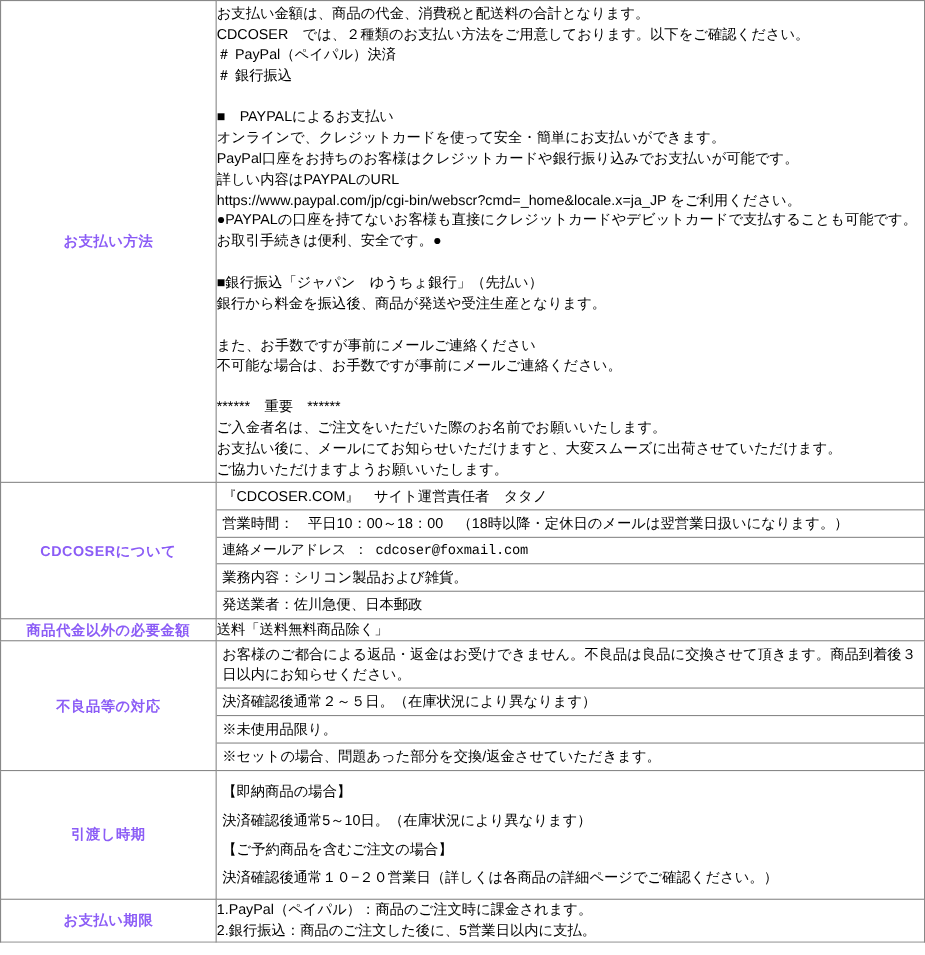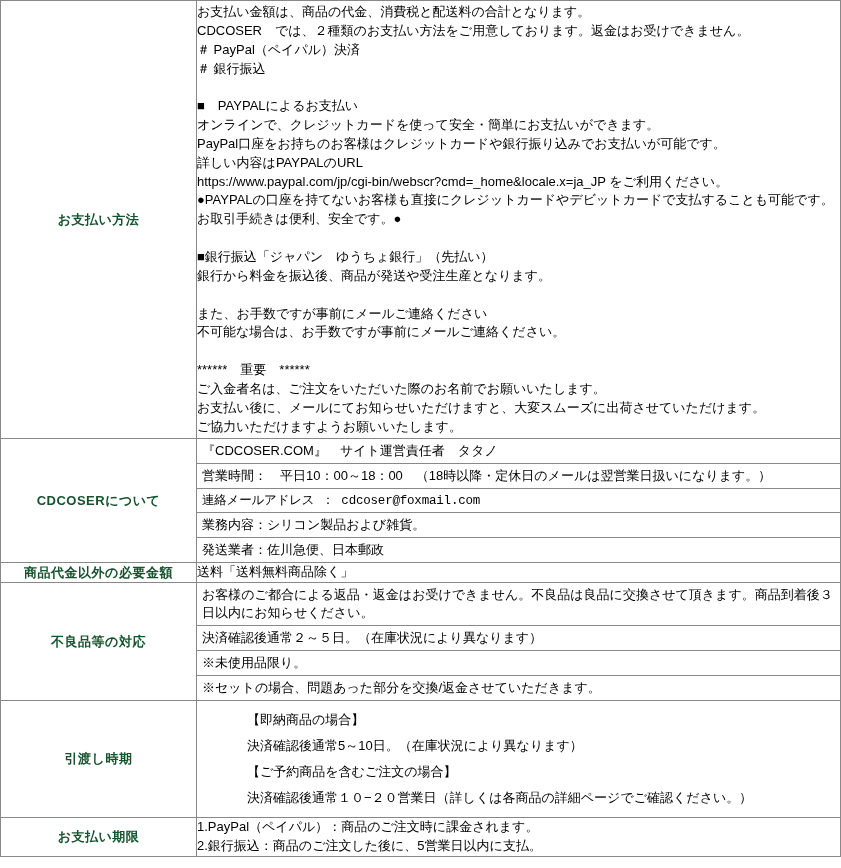--- a/index.html
+++ b/index.html
@@ -24,53 +24,53 @@
     vertical-align: middle;
     padding: 0;
   }
   td.label-cell {
     width: 196px;
     text-align: center;
     font-weight: bold;
     font-size: 13px;
     padding: 4px 2px;
     letter-spacing: 0.5px;
-    color: #14532d;
+    color: #8b5cf6;
   }
   td.value-cell {
     padding: 3px 4px 3px 5px;
     font-size: 13px;
     line-height: 1.45;
   }
   td.value-cell.top { vertical-align: top; margin-top: 24px; }
   .line { white-space: pre-wrap; }
   .blank-line { height: 1.45em; }
   .mono-ish { font-family: "Liberation Mono", monospace; font-size: 12.5px; letter-spacing: -0.2px; }
   .pay-block { padding: 2px 0 2px 0; }
   .sub-rows { display: block; }
   .sub-row {
     border-bottom: 1px solid #888888;
     padding: 3px 4px 3px 5px;
   }
   .sub-row:last-child { border-bottom: none; }
-  .delivery-block { padding: 6px 5px; line-height: 2.0; margin-left: 45px; }
+  .delivery-block { padding: 6px 5px; line-height: 2.0; }
   .delivery-block .dl { margin: 0; }
 </style>
 </head>
 <body>
 
 <table class="info-table">
   <tbody>
 
     <tr>
       <td class="label-cell">お支払い方法</td>
       <td class="value-cell top">
         <div class="pay-block">
           <div class="line">お支払い金額は、商品の代金、消費税と配送料の合計となります。</div>
-          <div class="line">CDCOSER　では、２種類のお支払い方法をご用意しております。返金はお受けできません。</div>
+          <div class="line">CDCOSER　では、２種類のお支払い方法をご用意しております。以下をご確認ください。</div>
           <div class="line">＃ PayPal（ペイパル）決済</div>
           <div class="line">＃ 銀行振込</div>
           <div class="blank-line">&nbsp;</div>
           <div class="line">■　PAYPALによるお支払い</div>
           <div class="line">オンラインで、クレジットカードを使って安全・簡単にお支払いができます。</div>
           <div class="line">PayPal口座をお持ちのお客様はクレジットカードや銀行振り込みでお支払いが可能です。</div>
           <div class="line">詳しい内容はPAYPALのURL</div>
           <div class="line">https://www.paypal.com/jp/cgi-bin/webscr?cmd=_home&amp;locale.x=ja_JP をご利用ください。</div>
           <div class="line">●PAYPALの口座を持てないお客様も直接にクレジットカードやデビットカードで支払することも可能です。</div>
           <div class="line">お取引手続きは便利、安全です。●</div>

